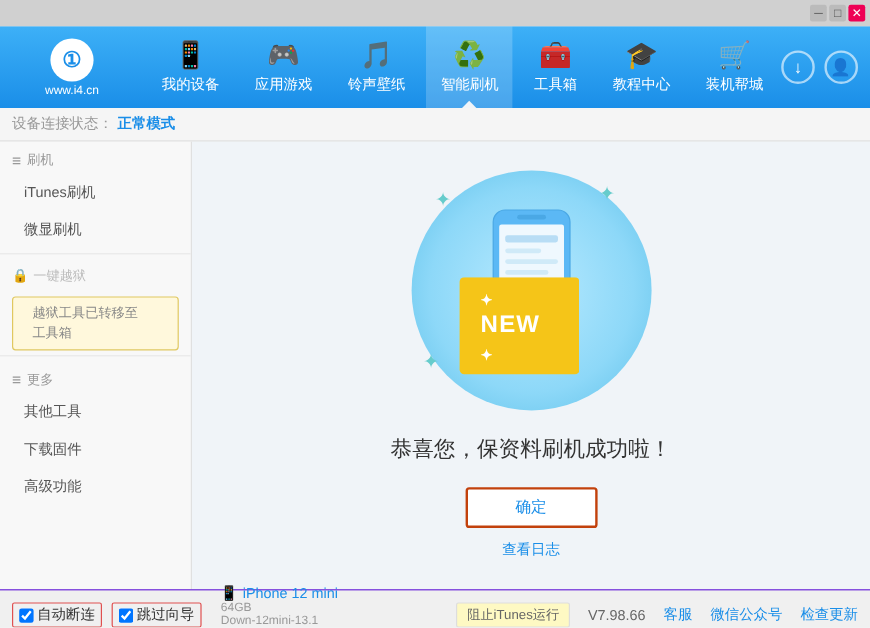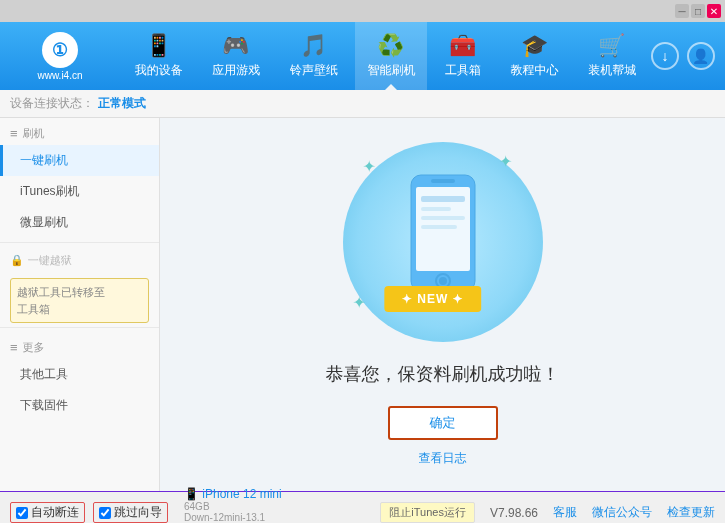--- a/index.html
+++ b/index.html
@@ -164,21 +164,21 @@
       padding: 6px 10px;
       color: #bbb;
       font-size: 11px;
     }
     .sidebar-locked .lock-icon { margin-right: 4px; }
     .sidebar-note {
       margin: 4px 10px;
       background: #fff8dc;
       border: 1px solid #e0c860;
       border-radius: 3px;
-      padding: 5px 6px;
+      padding: 5px 16px;
       font-size: 11px;
       color: #888;
       line-height: 1.5;
     }
 
     
     .content-area {
       flex: 1;
       background: #f0f4f8;
       display: flex;
@@ -223,21 +223,21 @@
       z-index: 2;
     }
     .new-badge {
       position: absolute;
       bottom: 30px;
       left: 50%;
       transform: translateX(-60%);
       background: #f5c518;
       color: #fff;
       font-weight: bold;
-      font-size: 12px;
+      font-size: 20px;
       padding: 6px 18px;
       border-radius: 4px;
       z-index: 3;
       clip-path: polygon(0 0, 100% 0, 100% 100%, 0 100%);
       letter-spacing: 1px;
     }
     .new-badge::before {
       content: '✦ ';
       font-size: 12px;
     }
@@ -389,38 +389,38 @@
 </div>
 
 <div class="main-layout">
 
   <div class="sidebar">
 
     <div class="sidebar-group-title">
       <span class="icon">≡</span>
       <span>刷机</span>
     </div>
-    <div class="sidebar-item active">一键刷机</div>
     <div class="sidebar-item">iTunes刷机</div>
     <div class="sidebar-item">微显刷机</div>
     <div class="sidebar-divider"></div>
 
     <div class="sidebar-locked">
       <span class="lock-icon">🔒</span>
       <span>一键越狱</span>
     </div>
     <div class="sidebar-note">越狱工具已转移至<br>工具箱</div>
     <div class="sidebar-divider"></div>
 
     <div class="sidebar-group-title">
       <span class="icon">≡</span>
       <span>更多</span>
     </div>
     <div class="sidebar-item">其他工具</div>
     <div class="sidebar-item">下载固件</div>
+    <div class="sidebar-item">高级功能</div>
   </div>
 
   <div class="content-area">
 
     <div class="phone-illustration">
       <div class="phone-bg-circle"></div>
       <div class="phone-sparkles">
         <span class="sparkle s1">✦</span>
         <span class="sparkle s2">✦</span>
         <span class="sparkle s3">✦</span>

